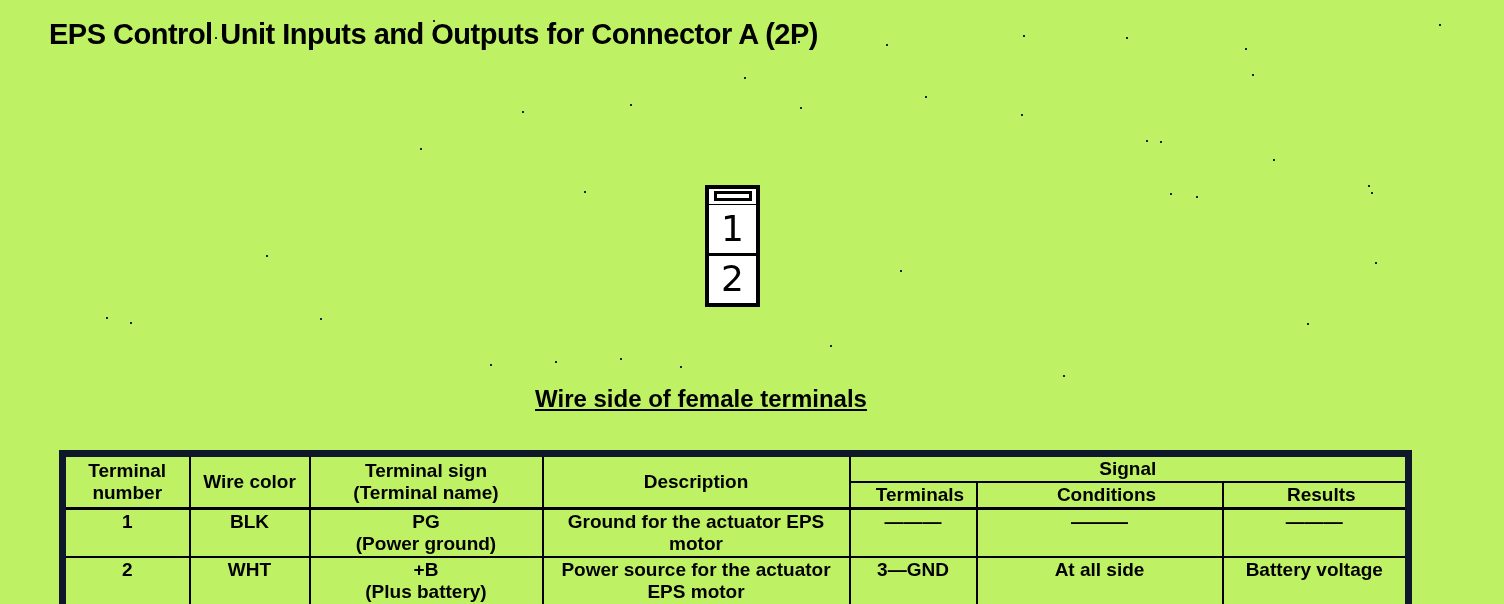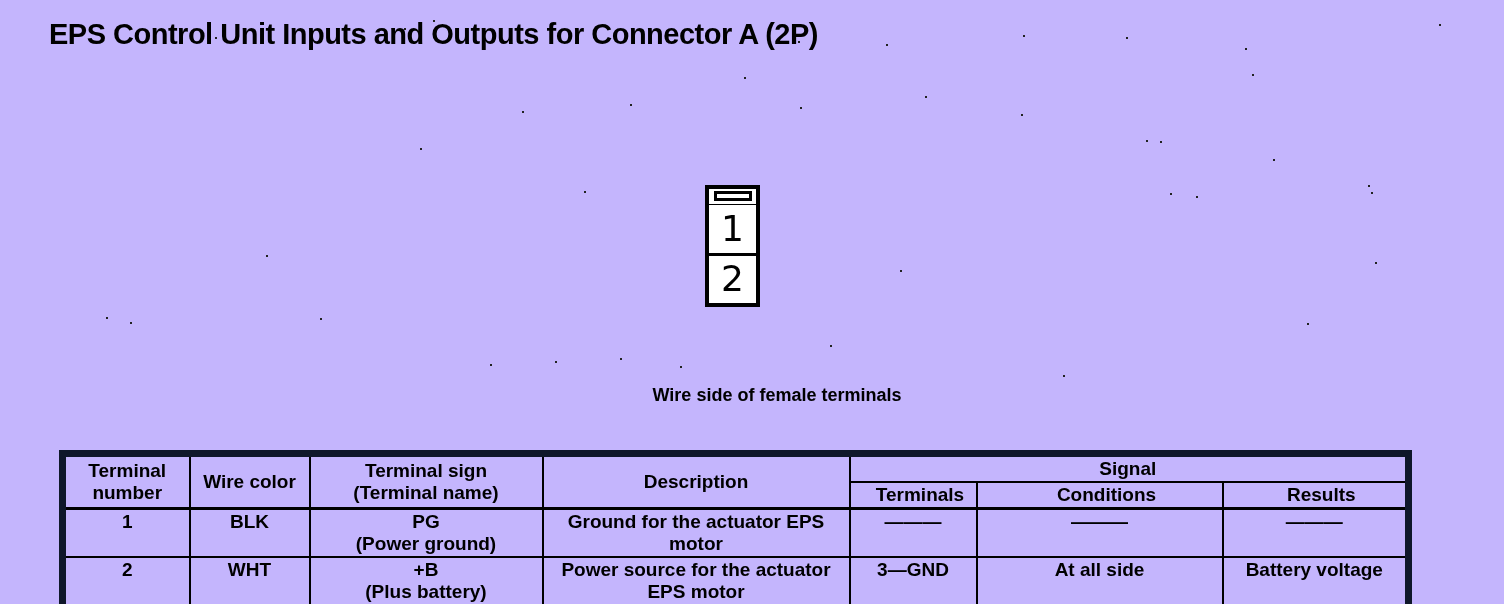--- a/index.html
+++ b/index.html
@@ -3,21 +3,21 @@
 <meta charset="utf-8">
 <style>
   * { margin: 0; padding: 0; box-sizing: border-box; }
   html, body { background: #ffffff; }
   body { font-family: "Liberation Sans", sans-serif; color: #000; }
 
   .page {
     position: relative;
     width: 1504px;
     height: 604px;
-    background: #c4b5fd;
+    background: #bef264;
     overflow: hidden;
   }
 
   
   .doc-title {
     position: absolute;
     left: 49px;
     top: 18px;
     font-size: 29px;
     font-weight: 700;
@@ -61,26 +61,27 @@
     line-height: 1;
     color: #000;
   }
   .connector-cavity.first {
     border-bottom: 3px solid #000;
   }
 
   
   .diagram-caption {
     position: absolute;
-    left: 777px;
+    left: 701px;
     top: 385px;
     transform: translateX(-50%);
-    font-size: 18px;
+    font-size: 24px;
     font-weight: 600;
     white-space: nowrap;
+    text-decoration: underline;
   }
 
   
   table.pin-table {
     position: absolute;
     left: 59px;
     top: 450px;
     width: 1346px;
     border-collapse: collapse;
     table-layout: fixed;

